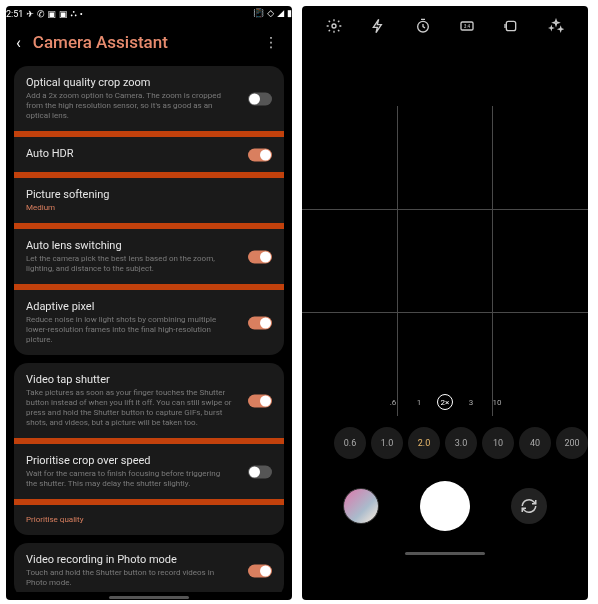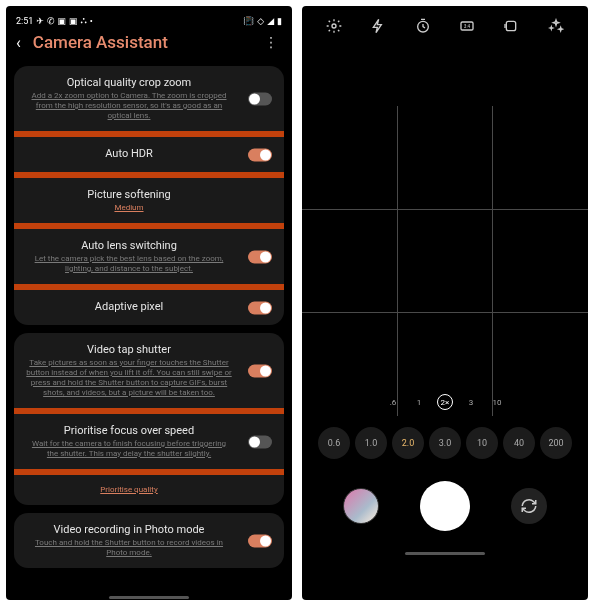--- a/index.html
+++ b/index.html
@@ -1,33 +1,33 @@
 <!DOCTYPE html>
 <html><head>
 <meta charset="utf-8">
 <style>
   * { margin:0; padding:0; box-sizing:border-box; font-family: -apple-system, Roboto, sans-serif; }
   body { background:#fff; display:flex; gap:10px; padding:6px; }
   .phone { width:286px; height:594px; background:#000; border-radius:4px; overflow:hidden; position:relative; display:flex; flex-direction:column; }
 
   
-  .statusbar { height:20px; display:flex; align-items:flex-end; justify-content:space-between; padding:2px 10px 0; font-size:9px; color:#fff; }
+  .statusbar { height:20px; display:flex; align-items:flex-start; justify-content:space-between; padding:2px 0 0; font-size:9px; color:#fff; }
   .sb-left, .sb-right { display:flex; gap:3px; align-items:center; }
 
   .header { display:flex; align-items:center; padding:6px 10px 14px; gap:12px; }
   .back-icon { color:#fff; font-size:16px; }
   .title { color:#e78b6e; font-size:17px; font-weight:500; flex:1; }
   .menu-dots { color:#ccc; font-size:14px; padding-right:4px; }
 
-  .settings-body { flex:1; overflow:hidden; padding:0 8px 4px;text-align:center; }
+  .settings-body { flex:1; overflow:hidden; padding:0 8px 4px; }
   .group { background:#1a1a1a; border-radius:14px; margin-bottom:8px; }
   .row { padding:10px 12px; position:relative; }
   .row + .row { border-top:6px solid #c2410c; }
   .row-title { color:#e6e6e6; font-size:11px; margin-bottom:2px; padding-right:40px; }
-  .row-sub { color:#7a7a7a; font-size:8px; line-height:1.25; padding-right:40px;text-decoration:underline; }
+  .row-sub { color:#7a7a7a; font-size:8px; line-height:1.25; padding-right:40px; }
   .row-sub.accent { color:#d97f5f; }
   .toggle { position:absolute; right:12px; top:50%; transform:translateY(-50%); width:24px; height:13px; border-radius:7px; }
   .toggle.on { background:#d97f5f; }
   .toggle.off { background:#555; }
   .toggle::after { content:""; position:absolute; width:11px; height:11px; border-radius:50%; background:#fff; top:1px; }
   .toggle.on::after { right:1px; }
   .toggle.off::after { left:1px; }
 
   .nav-bar-l { height:6px; display:flex; justify-content:center; align-items:center; margin-top:2px; }
   .nav-pill { width:80px; height:3px; background:#555; border-radius:2px; }
@@ -38,21 +38,21 @@
   .viewfinder { height:310px; position:relative; background:#000; margin-top:60px; }
   .gridline { position:absolute; background:#4a4a4a; }
   .gl-v1 { left:33.3%; top:0; width:1px; height:100%; }
   .gl-v2 { left:66.6%; top:0; width:1px; height:100%; }
   .gl-h1 { top:33.3%; left:0; height:1px; width:100%; }
   .gl-h2 { top:66.6%; left:0; height:1px; width:100%; }
   .zoom-mini { position:absolute; bottom:6px; left:50%; transform:translateX(-50%); display:flex; gap:10px; align-items:center; font-size:8px; color:#aaa; }
   .zoom-mini .mchip { width:16px; height:16px; display:flex; align-items:center; justify-content:center; }
   .zoom-mini .msel { border:1px solid #fff; border-radius:50%; color:#fff; }
 
-  .zoom-bar { height:46px; display:flex; justify-content:center; align-items:center; gap:5px; margin-top:4px; }
+  .zoom-bar { height:46px; display:flex; justify-content:flex-end; align-items:center; gap:5px; margin-top:4px; }
   .zchip { width:32px; height:32px; border-radius:50%; background:#1c1c1c; color:#aaa; font-size:9px; display:flex; align-items:center; justify-content:center; }
   .zchip.active { color:#e9b86b; }
 
   .shutter-row { height:80px; display:flex; justify-content:space-around; align-items:center; padding:0 20px; }
   .thumb { width:36px; height:36px; border-radius:50%; background:linear-gradient(135deg,#d7a 0%,#abc 60%,#fed 100%); border:1px solid #333; }
   .shutter { width:50px; height:50px; border-radius:50%; background:#fff; }
   .switch { width:36px; height:36px; border-radius:50%; background:#222; display:flex; align-items:center; justify-content:center; }
 
   .nav-bar-r { height:14px; display:flex; justify-content:center; align-items:center; }
 </style>
@@ -99,31 +99,32 @@
           <div class="row-title">Picture softening</div>
           <div class="row-sub accent">Medium</div>
         </div>
         <div class="row">
           <div class="row-title">Auto lens switching</div>
           <div class="row-sub">Let the camera pick the best lens based on the zoom, lighting, and distance to the subject.</div>
           <div class="toggle on"></div>
         </div>
         <div class="row">
           <div class="row-title">Adaptive pixel</div>
+          <div class="row-sub">Reduce noise in low light shots by combining multiple lower-resolution frames into the final high-resolution picture.</div>
           <div class="toggle on"></div>
         </div>
       </div>
       <div class="group">
         <div class="row">
           <div class="row-title">Video tap shutter</div>
           <div class="row-sub">Take pictures as soon as your finger touches the Shutter button instead of when you lift it off. You can still swipe or press and hold the Shutter button to capture GIFs, burst shots, and videos, but a picture will be taken too.</div>
           <div class="toggle on"></div>
         </div>
         <div class="row">
-          <div class="row-title">Prioritise focus over speed</div>
+          <div class="row-title">Prioritise crop over speed</div>
           <div class="row-sub">Wait for the camera to finish focusing before triggering the shutter. This may delay the shutter slightly.</div>
           <div class="toggle off"></div>
         </div>
         <div class="row">
           <div class="row-sub accent">Prioritise quality</div>
         </div>
       </div>
       <div class="group">
         <div class="row">
           <div class="row-title">Video recording in Photo mode</div>

